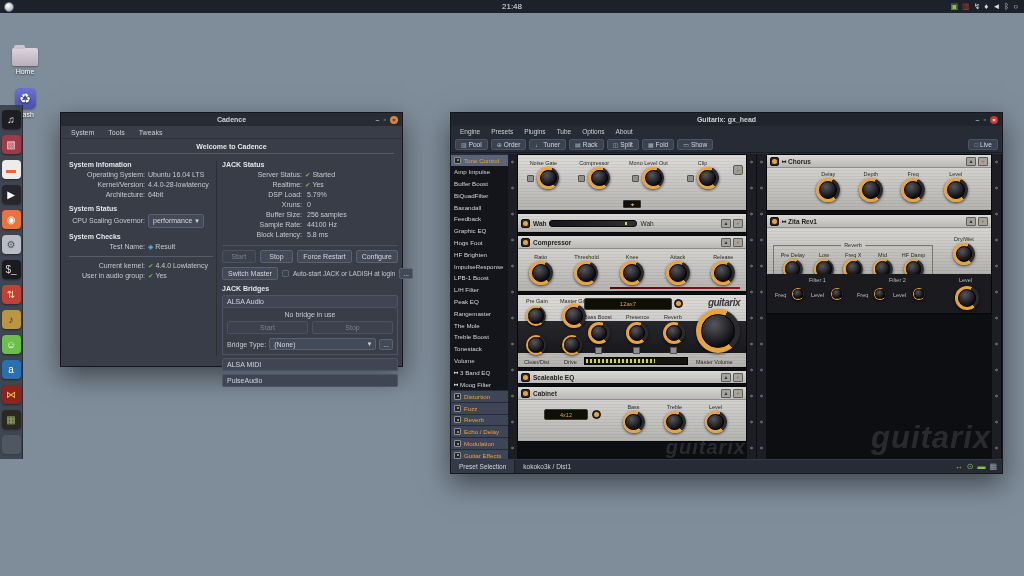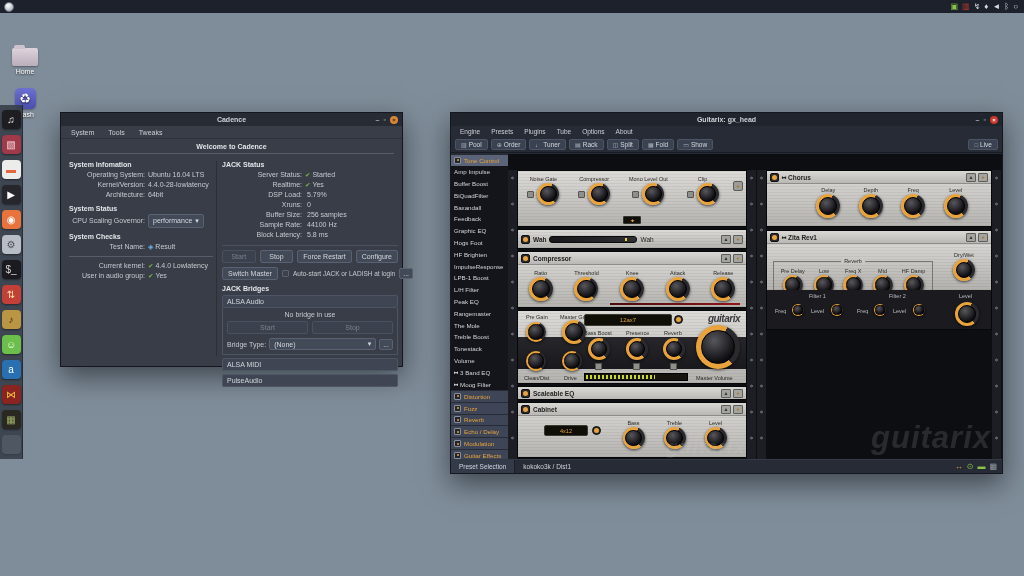--- a/index.html
+++ b/index.html
@@ -77,21 +77,21 @@
   .gx-side{position:absolute;left:0;top:0;bottom:0;width:57px;background:#14151a;display:flex;flex-direction:column;overflow:hidden}
   .side-item{flex:0 0 11.8px;display:flex;align-items:center;gap:3px;padding:0 3px;font-size:6.2px;color:#d4d6da;white-space:nowrap;overflow:hidden}
   .side-item.hdr{background:#3d4557;color:#e8a33d;border-top:1px solid #262b36}
   .side-item.sel{background:#5a6378}
   .side-item .box{display:none;width:7px;height:7px;border:1px solid #8a8f99;background:#23252c;border-radius:1px;position:relative;flex:none}
   .side-item.hdr .box{display:block}
   .side-item .box::after{content:'';position:absolute;inset:1.5px;background:#e8a33d;border-radius:1px}
   .side-item .plg{display:none;font-size:5px;color:#cfd3d8;letter-spacing:-1px}
   .side-item.plug .plg{display:inline}
 
-  .rack-col{position:absolute;top:16px;bottom:0}
+  .rack-col{position:absolute;top:0;bottom:0}
   .col-l{left:57px;width:248px}
   .col-r{left:306px;right:1px}
   .rack-col::before,.rack-col::after{content:'';position:absolute;top:0;bottom:0;width:9px;background-color:#1d1e24;background-image:radial-gradient(circle at 4.5px 8px,#5a5a62 1.2px,transparent 1.8px);background-size:9px 26px}
   .rack-col::before{left:0}
   .rack-col::after{right:0}
   .unit{position:absolute;left:9px;right:9px;border:1px solid #060708;background:repeating-linear-gradient(0deg,rgba(0,0,0,.05) 0 1px,transparent 1px 3px),linear-gradient(180deg,#dcdbd7,#b4b3af)}
   .unit.darkbase{background:#17171b}
   .uhead{height:13px;display:flex;align-items:center;gap:3px;padding:0 3px;background:linear-gradient(180deg,#d9d8d4,#b9b8b4);border-bottom:1px solid #8e8d89;font-size:6.5px;font-weight:bold;color:#1e1e1c}
   .obox{width:9px;height:9px;border-radius:2px;background:#2a2a2e;border:1px solid #111;display:flex;align-items:center;justify-content:center;flex:none}
   .obox::after{content:'';width:5px;height:5px;border-radius:50%;background:#e8a33d}
@@ -137,20 +137,21 @@
   .statusbar{position:absolute;left:0;right:0;bottom:0;height:14px;background:#262b35;border-top:1px solid #343a46;display:flex;align-items:center;font-size:6.5px}
   .preset-btn{height:100%;padding:0 8px;background:#333a48;border-right:1px solid #1b1f28;display:flex;align-items:center;color:#d3d8df}
   .preset-path{padding-left:8px;color:#cfd3d9}
   .sb-icons{margin-left:auto;display:flex;gap:4px;align-items:center;padding-right:5px;font-size:8px;line-height:1}
 </style>
 </head>
 <body>
 
 <div class="panel">
   <div class="menu-orb"></div>
+  <div class="clock">21:48</div>
   <div class="tray">
 
       <span class="ticon" style="color: rgb(139, 195, 74);">▣</span>
 
       <span class="ticon" style="color: rgb(192, 57, 43);">▥</span>
 
       <span class="ticon" style="color: rgb(216, 220, 226);">↯</span>
 
       <span class="ticon" style="color: rgb(216, 220, 226);">♦</span>
 

